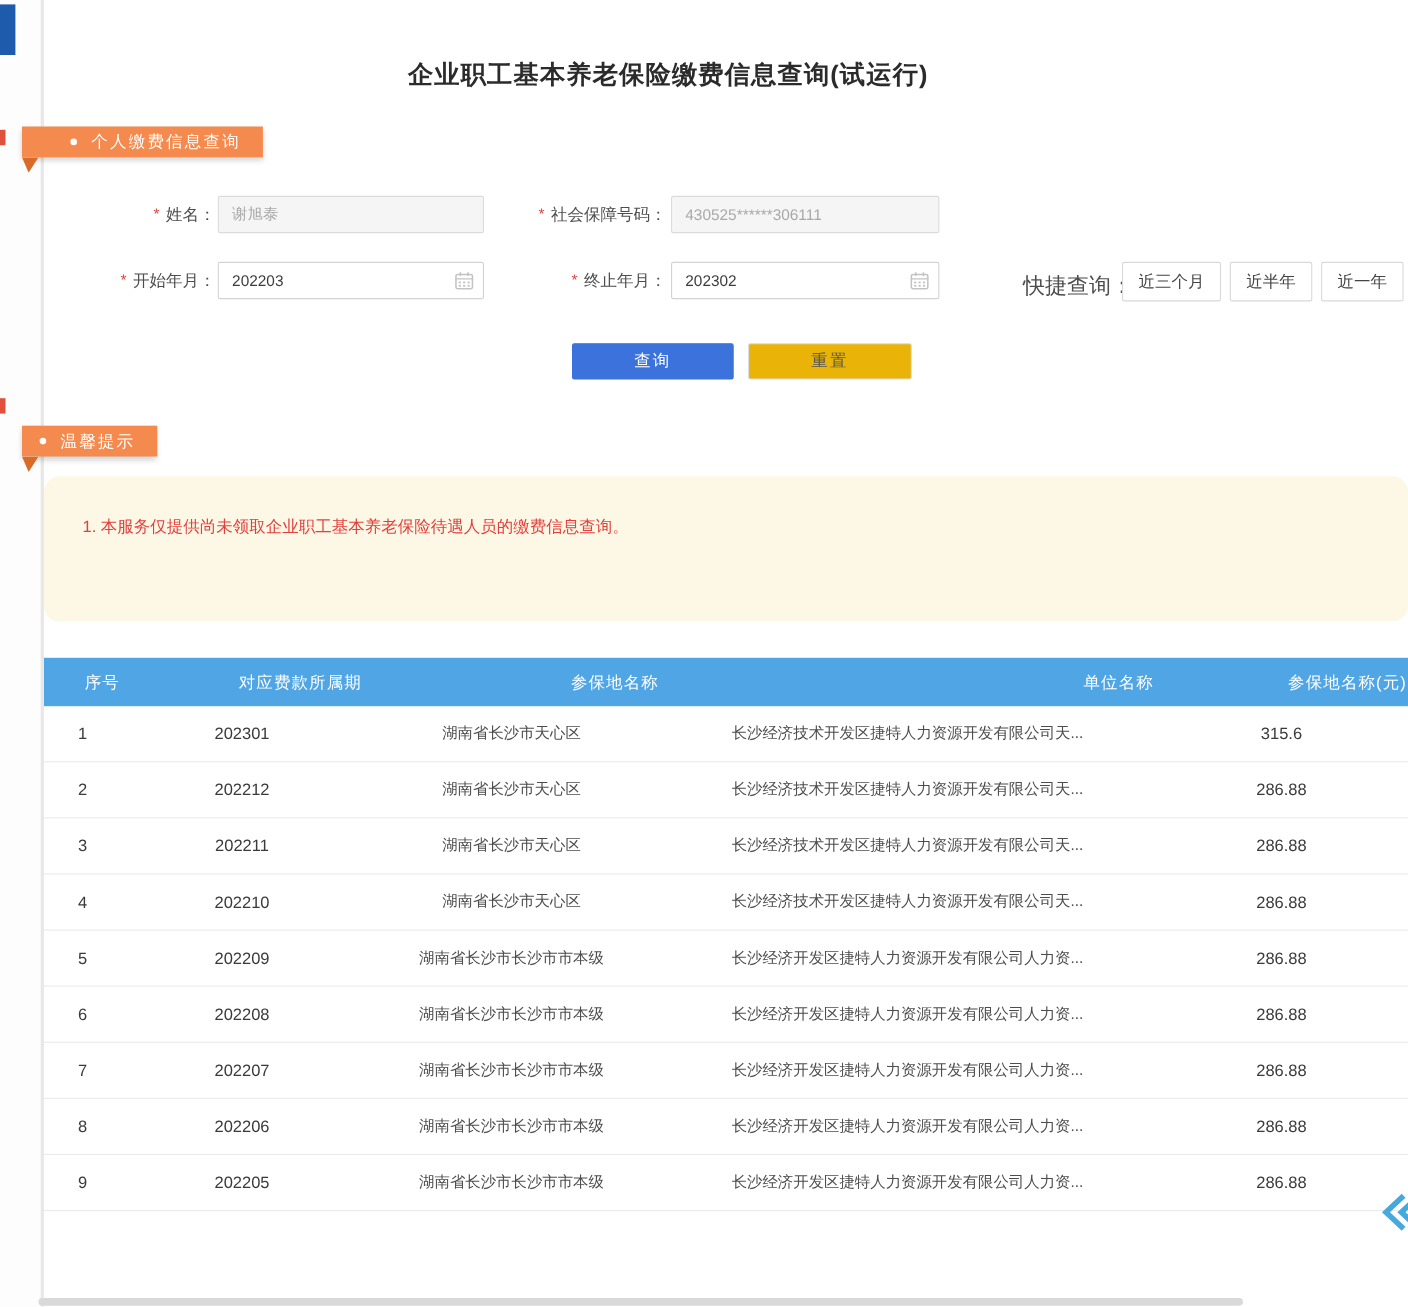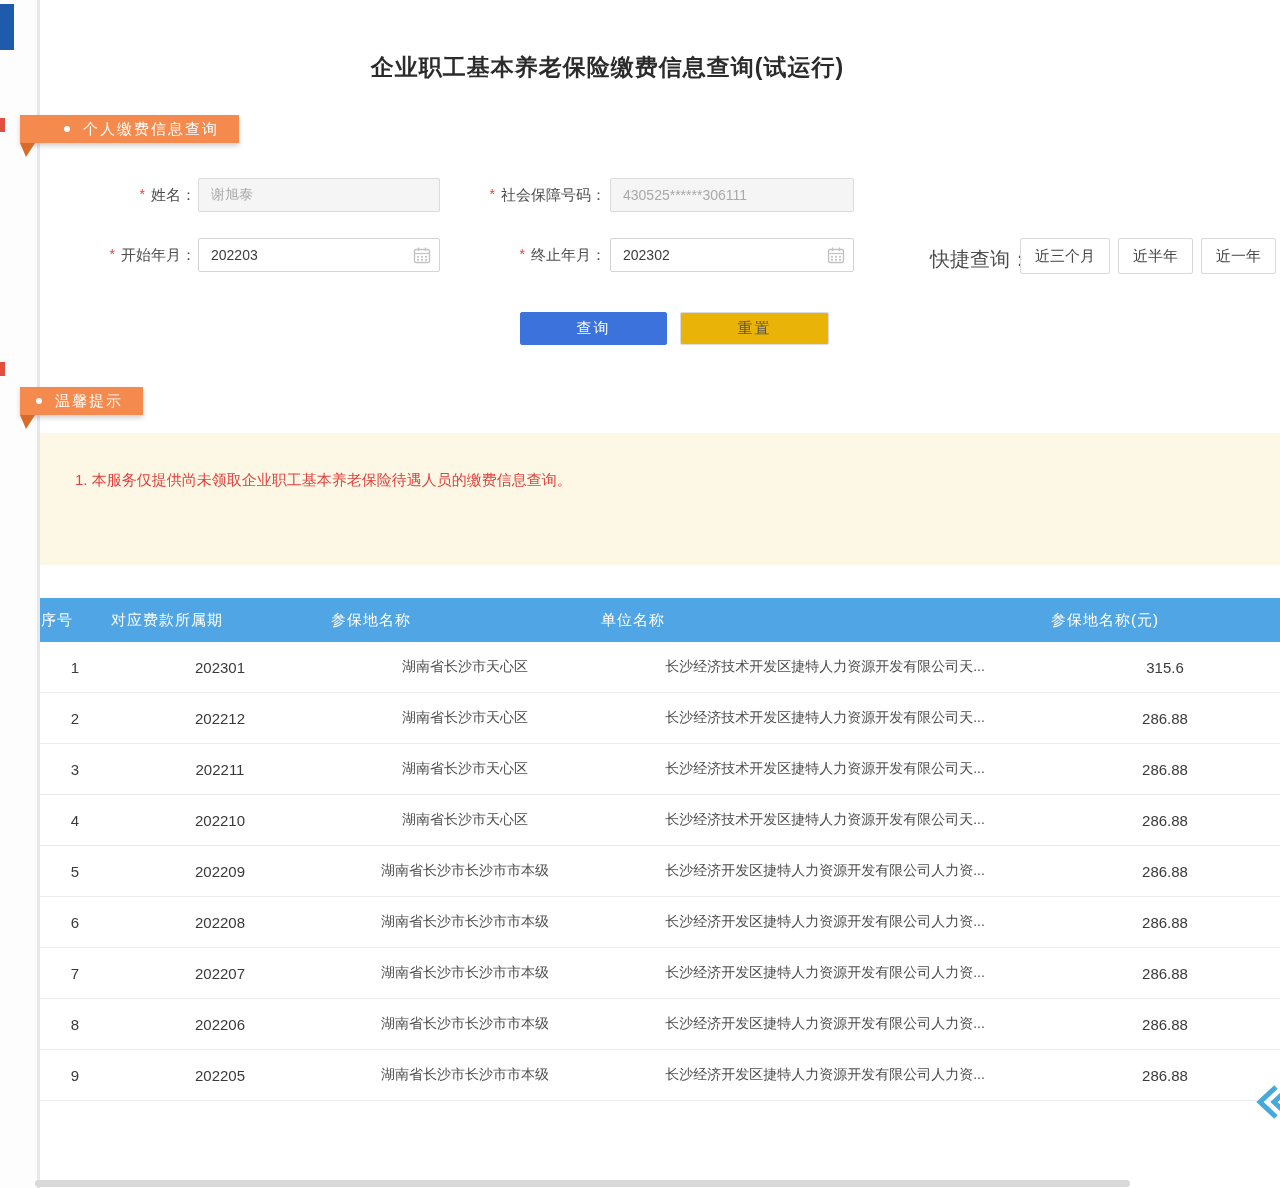--- a/index.html
+++ b/index.html
@@ -61,29 +61,29 @@
   .btn{
     position:absolute;top:298px;height:33px;border-radius:2px;font-size:15px;cursor:pointer;
     box-sizing:border-box;letter-spacing:2px;
     font-family:"Liberation Sans","DejaVu Sans",sans-serif;
     margin-top:14px;
   }
   .btn.query{left:520px;width:147px;background:#3b72db;border:1px solid #3b72db;color:#fff;}
   .btn.reset{left:680px;width:149px;background:#eab308;border:1px solid #dcdcdc;color:#555;}
 
   
-  .notice-box{position:absolute;left:40px;top:433px;width:1240px;height:132px;background:#fdf8e6;box-sizing:border-box;padding:34px 20px 0 35px;}
+  .notice-box{position:absolute;left:40px;top:433px;width:1240px;height:132px;background:#fdf8e6;box-sizing:border-box;padding:34px 20px 0 35px;border-radius:14px;}
   .notice-line{font-size:15px;line-height:26px;color:#e2403c;}
 
   
   .table-wrap{position:absolute;left:40px;top:598px;width:1240px;}
   table{border-collapse:collapse;width:1240px;table-layout:fixed;}
   thead th{
     background:#50a5e5;color:#fff;height:42px;font-size:15px;font-weight:normal;
-    letter-spacing:1px;text-align:left;
+    letter-spacing:1px;text-align:right;
   }
   tbody td{
     height:48px;border-bottom:1px solid #ebebeb;text-align:center;
     font-size:14px;color:#3a3a3a;overflow:hidden;white-space:nowrap;text-overflow:ellipsis;
   }
   td.c-no,td.c-period,td.c-amount{font-size:15px;}
   td.c-area,td.c-unit{color:#4d4d4d;}
 
   
   .collapse-icon{position:absolute;left:1252px;top:1080px;width:44px;height:44px;cursor:pointer;}

